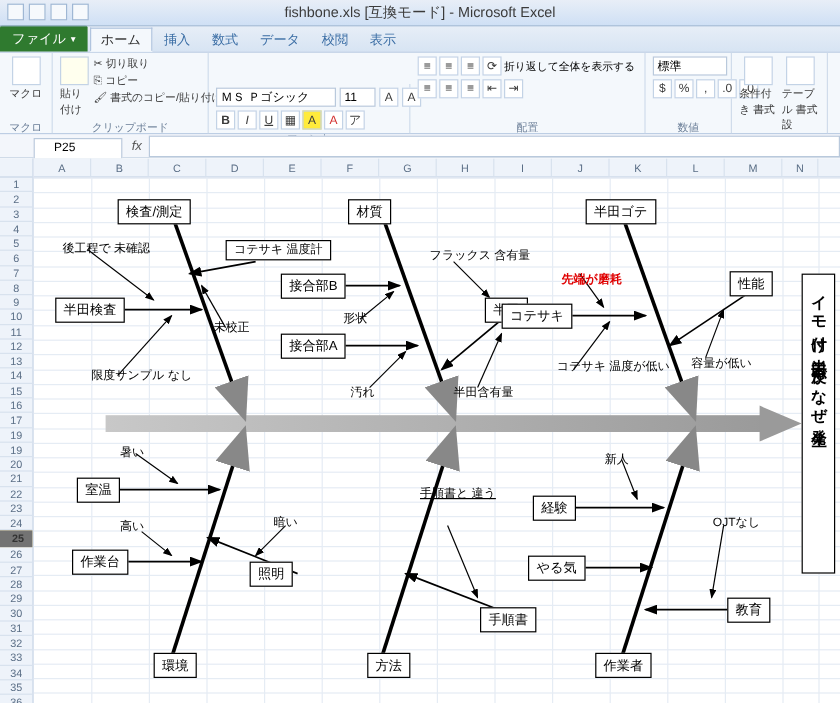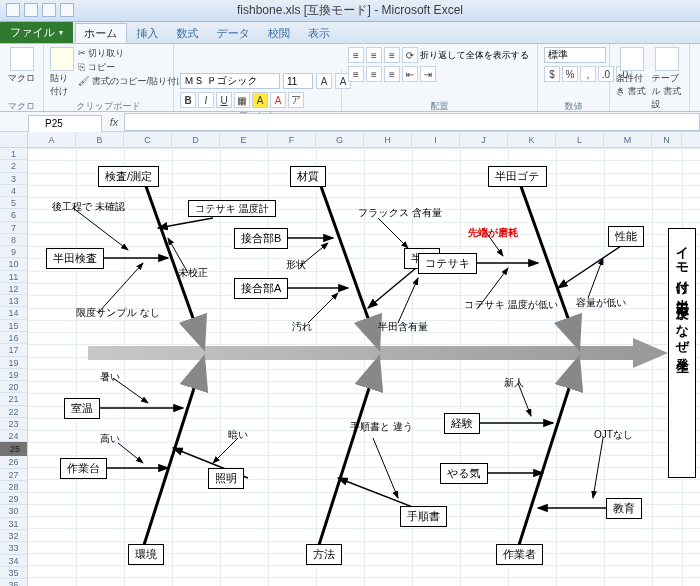--- a/index.html
+++ b/index.html
@@ -389,21 +389,21 @@
       <div class="lbl" style="left:548px; top:148px;">容量が低い</div>
 
       <div class="box" style="left:36px; top:250px;">室温</div>
       <div class="box" style="left:32px; top:310px;">作業台</div>
       <div class="box" style="left:180px; top:320px;">照明</div>
       <div class="lbl" style="left:72px; top:222px;">暑い</div>
       <div class="lbl" style="left:72px; top:284px;">高い</div>
       <div class="lbl" style="left:200px; top:280px;">暗い</div>
 
       <div class="box" style="left:372px; top:358px;">手順書</div>
-      <div class="lbl" style="left:322px; top:272px;">手順書と
+      <div class="lbl" style="left:322px; top:256px;text-decoration:underline;">手順書と
 違う</div>
 
       <div class="box" style="left:416px; top:265px;">経験</div>
       <div class="box" style="left:412px; top:315px;">やる気</div>
       <div class="box" style="left:578px; top:350px;">教育</div>
       <div class="lbl" style="left:476px; top:228px;">新人</div>
       <div class="lbl" style="left:566px; top:280px;">OJTなし</div>
     </div>
   </div>
 </div>

